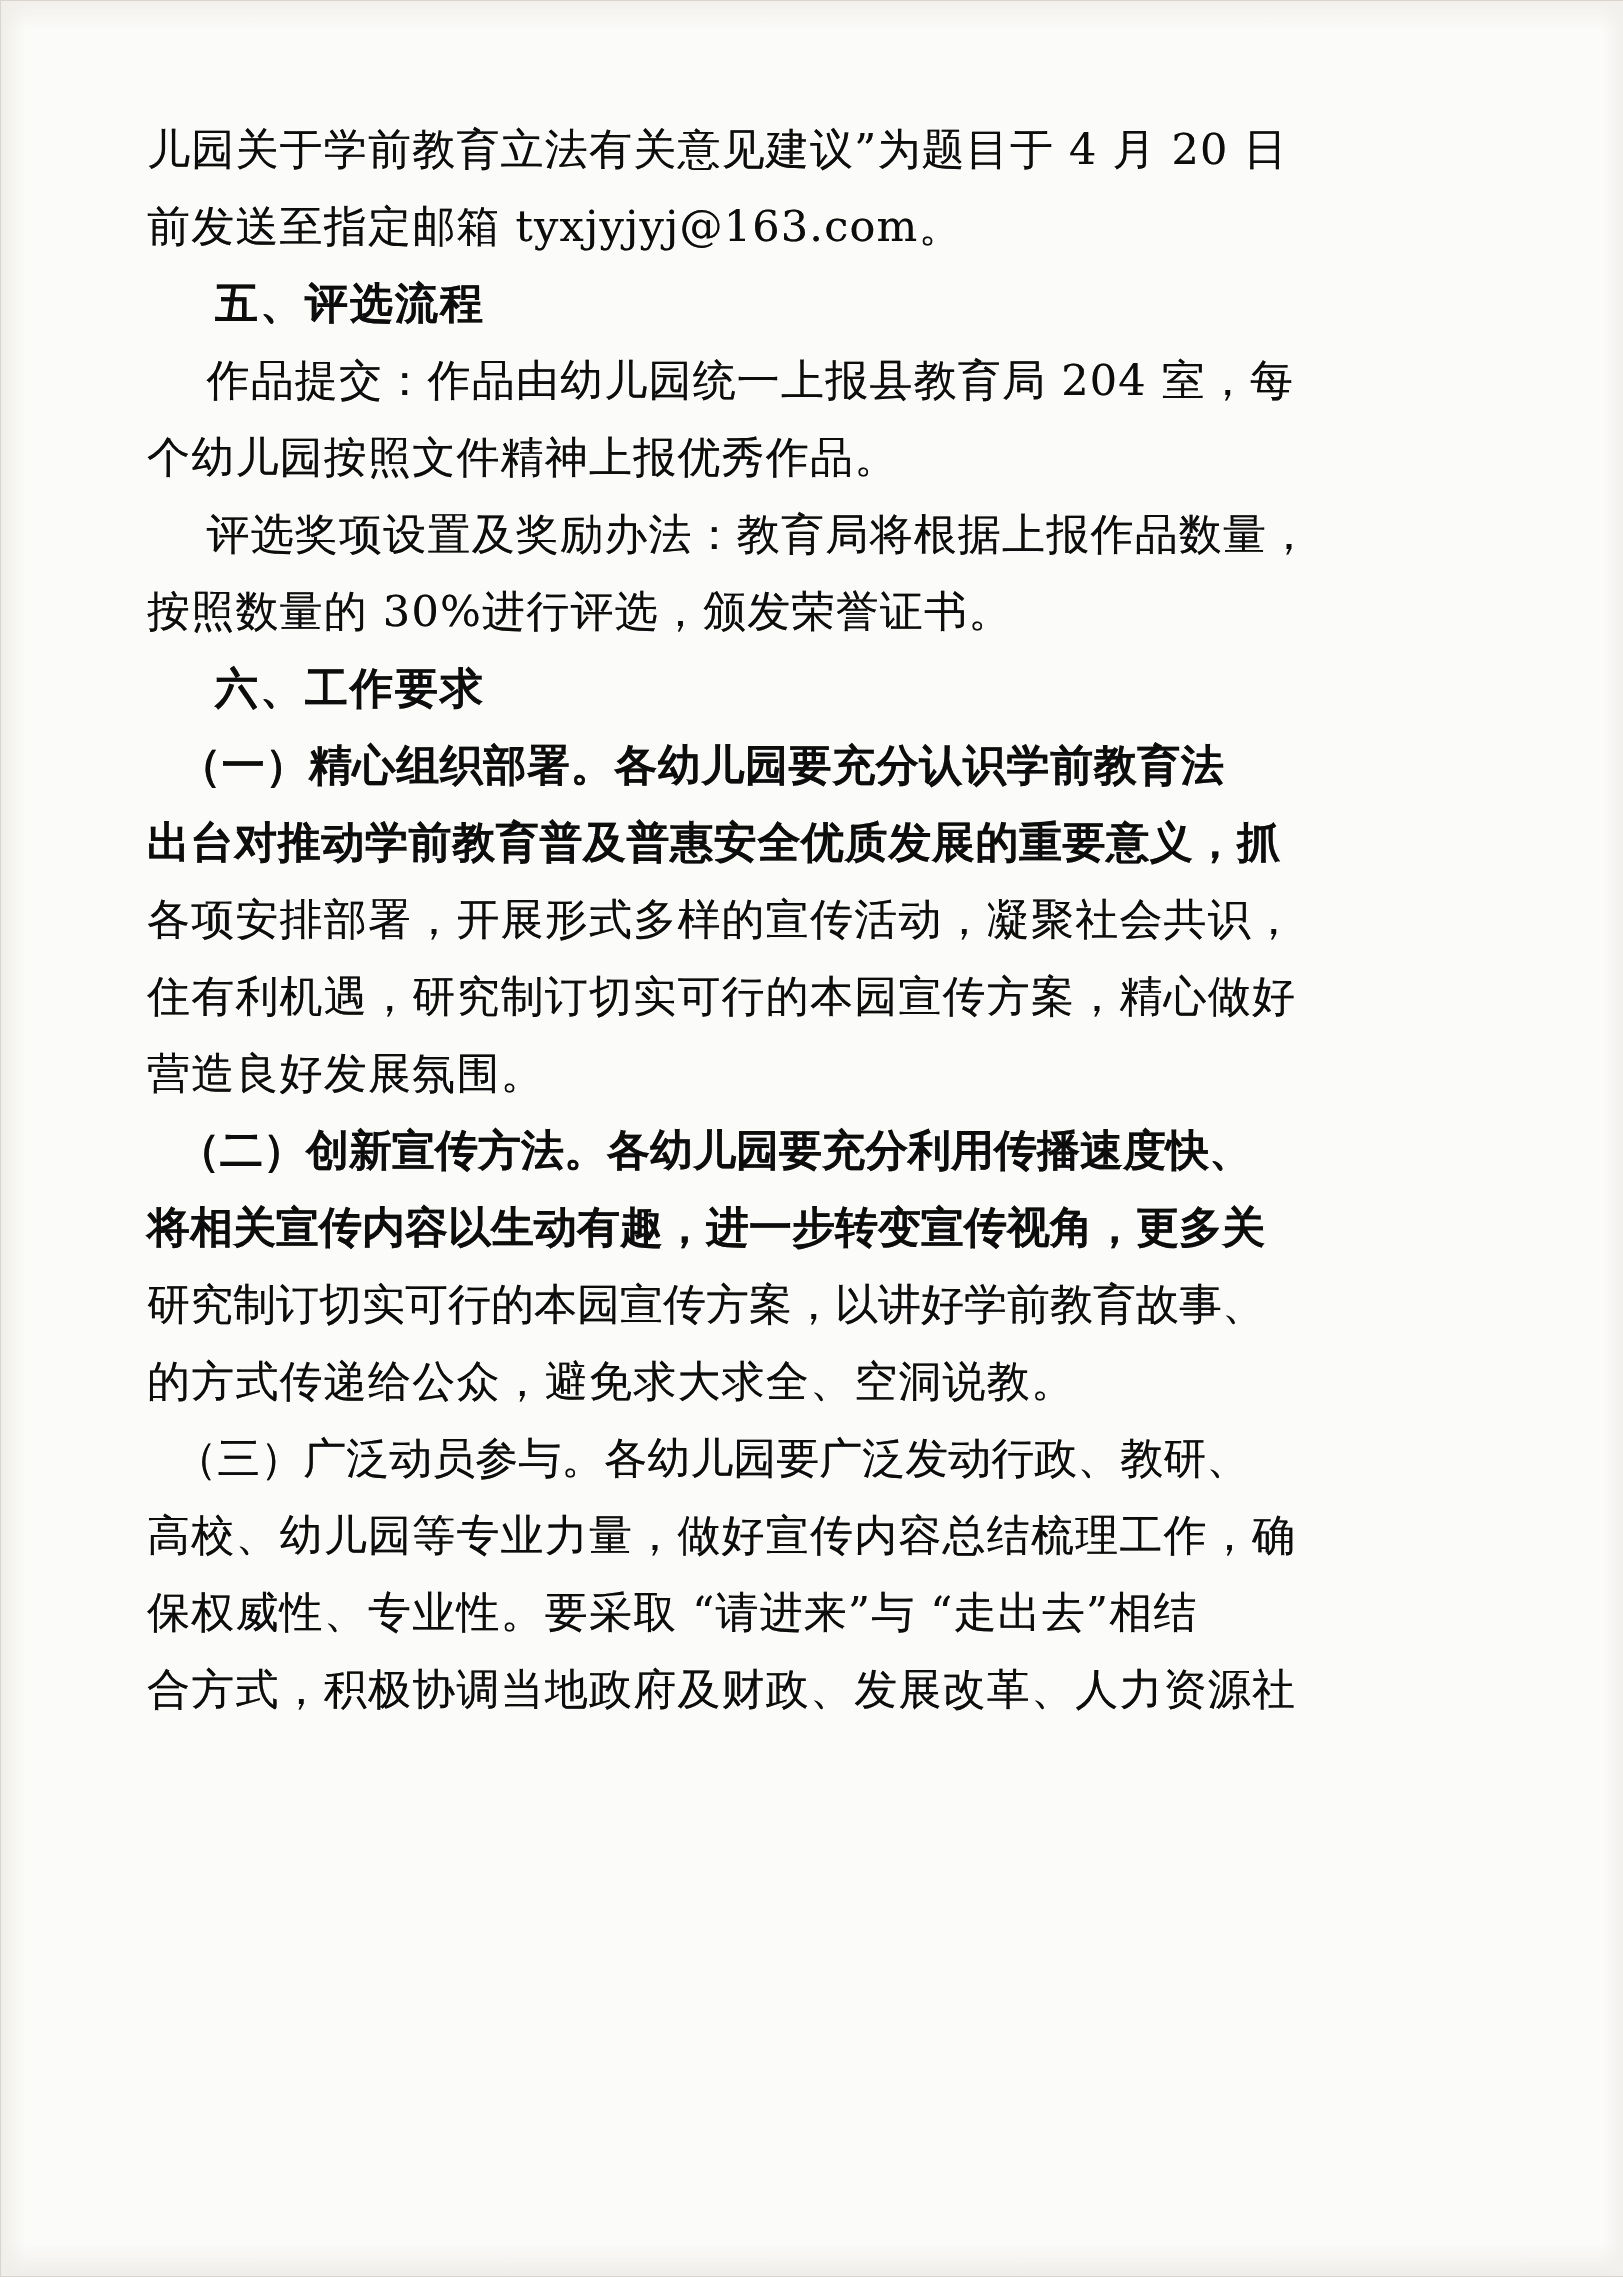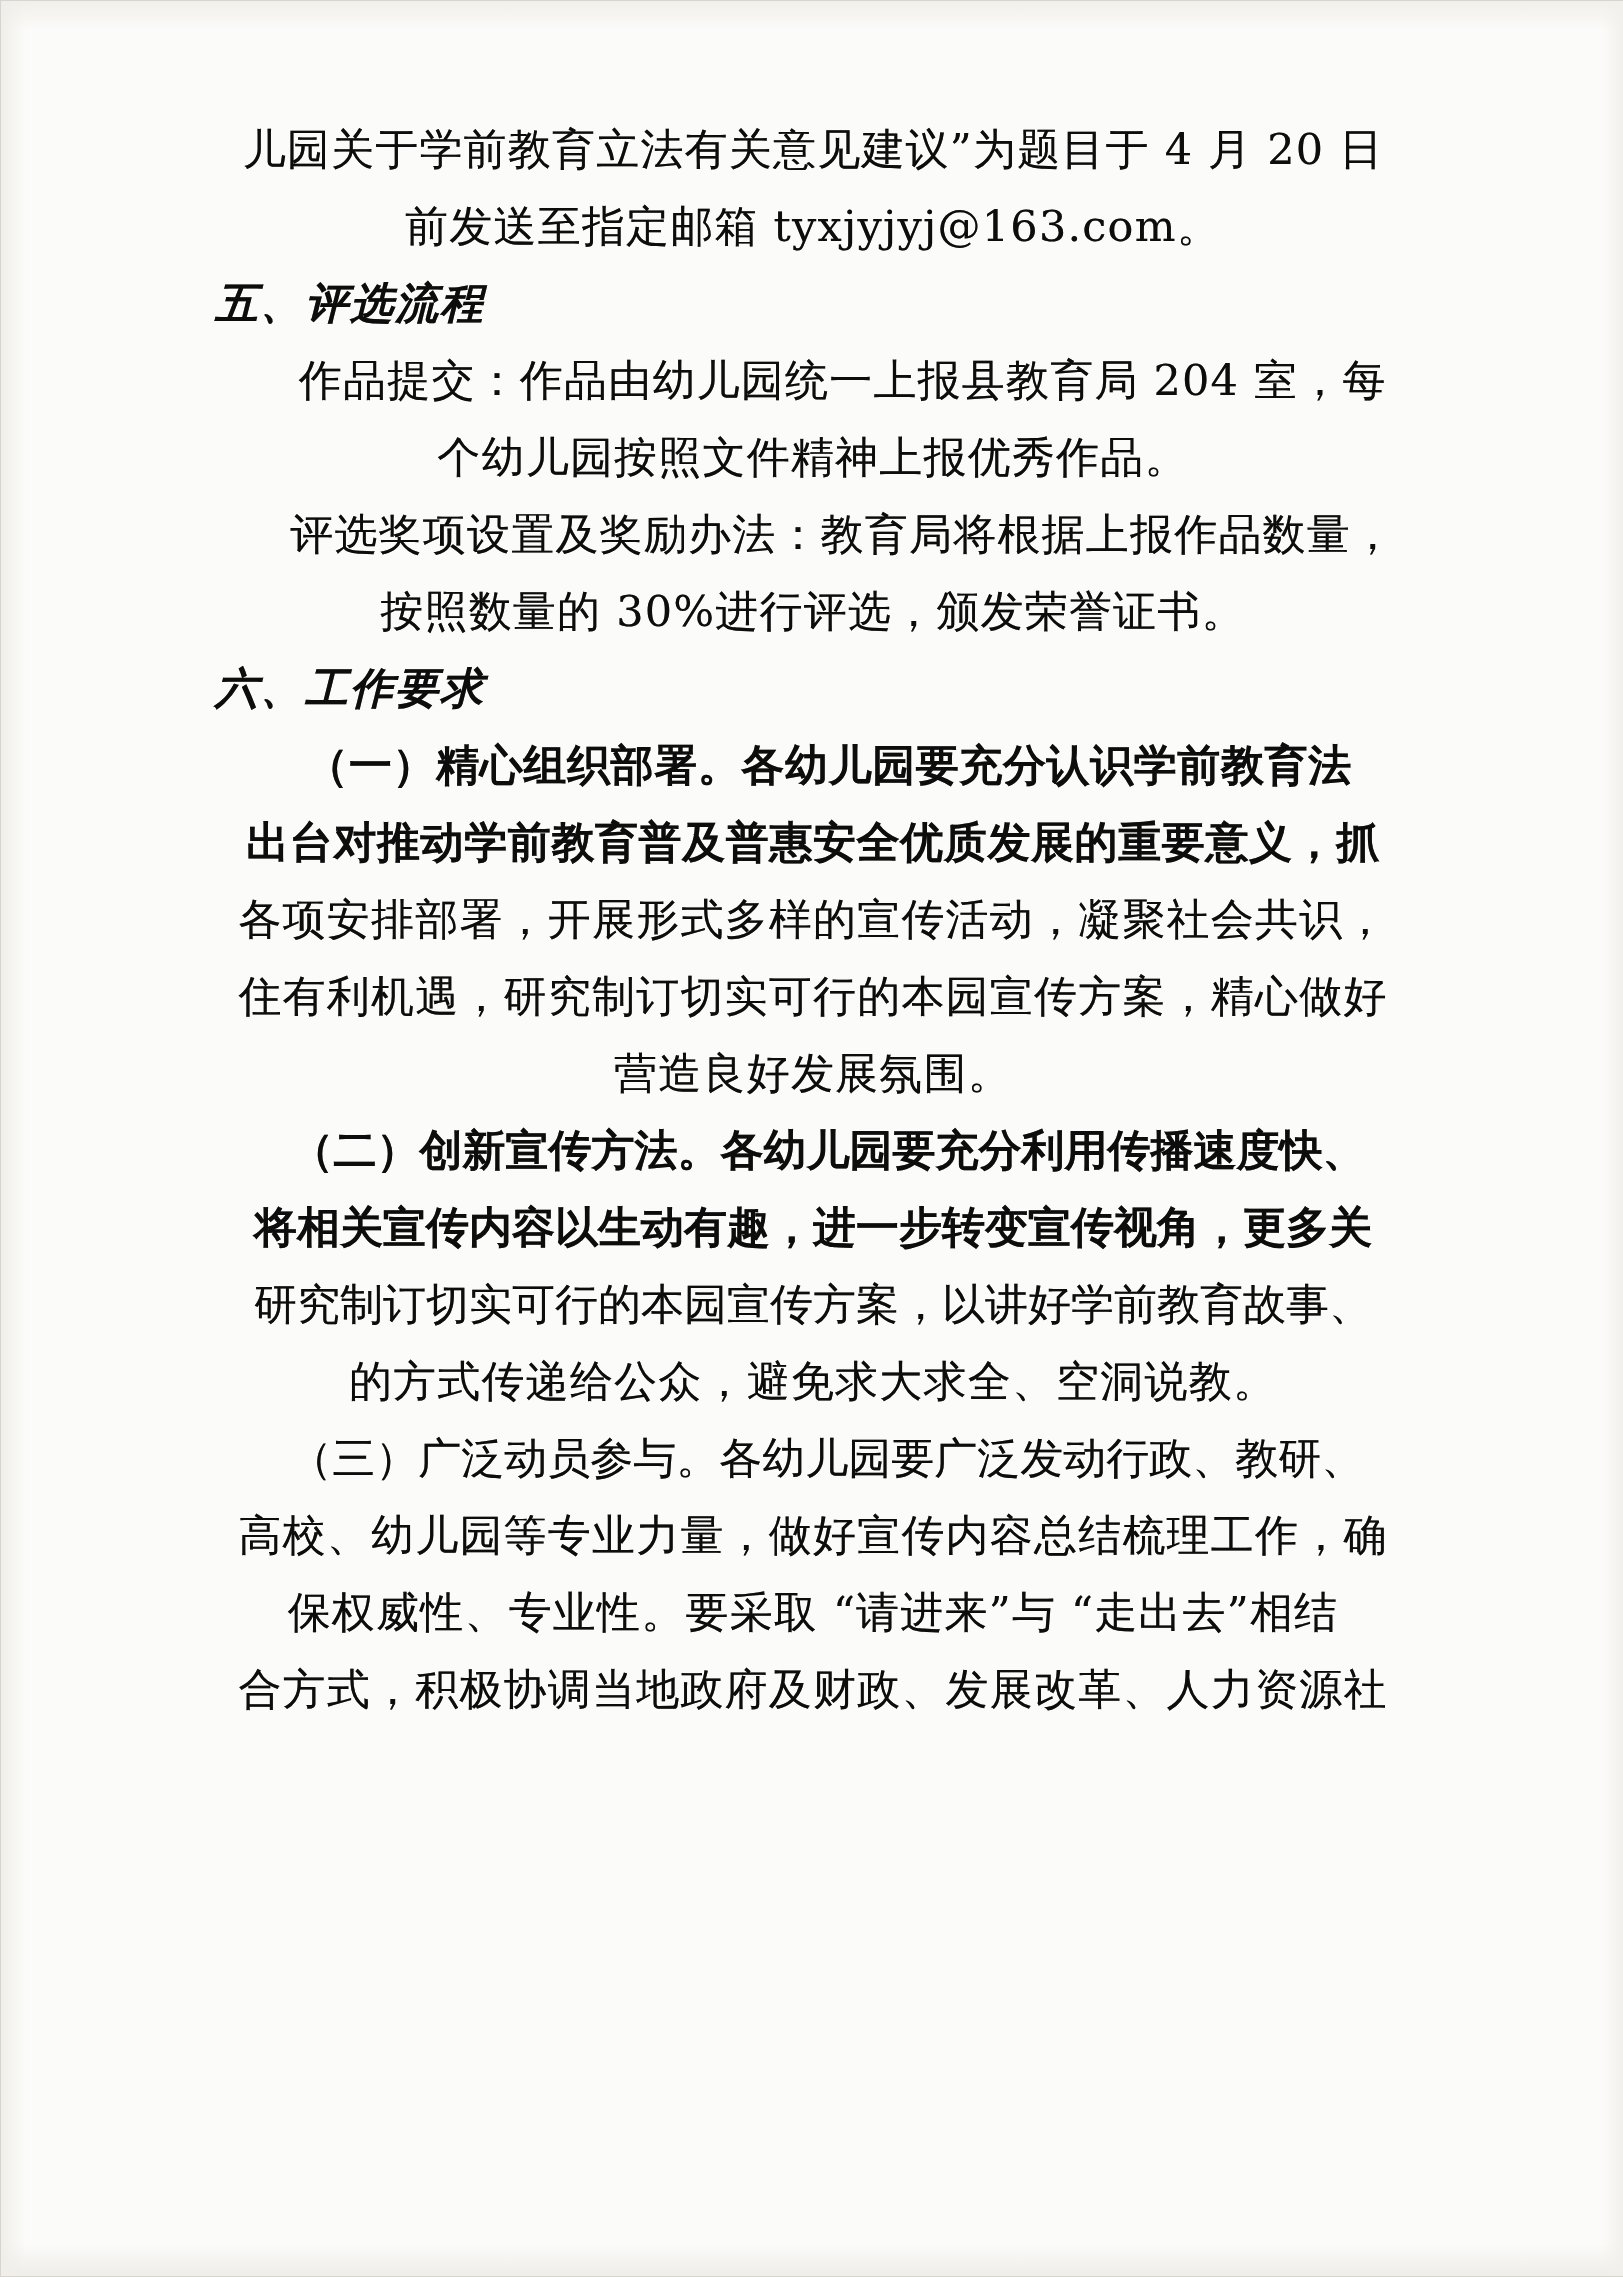--- a/index.html
+++ b/index.html
@@ -54,30 +54,28 @@
     font-size: 43px;
     letter-spacing: 0.5px;
     text-shadow: 0 0 0.6px rgba(0,0,0,0.55);
   }
 
   
   .line.body {
     font-size: 43px;
     font-weight: 500;
     letter-spacing: 1.2px;
-    text-align: center;
   }
 
   
   .line.heading {
     font-family: "DejaVu Sans", "Liberation Sans", sans-serif;
     font-weight: 700;
     font-size: 43px;
     letter-spacing: 2px;
-    font-style: italic;
   }
 
   
   .line.dense {
     font-weight: 700;
     letter-spacing: 0.6px;
   }
 
   .line.tight {
     letter-spacing: 0px;

